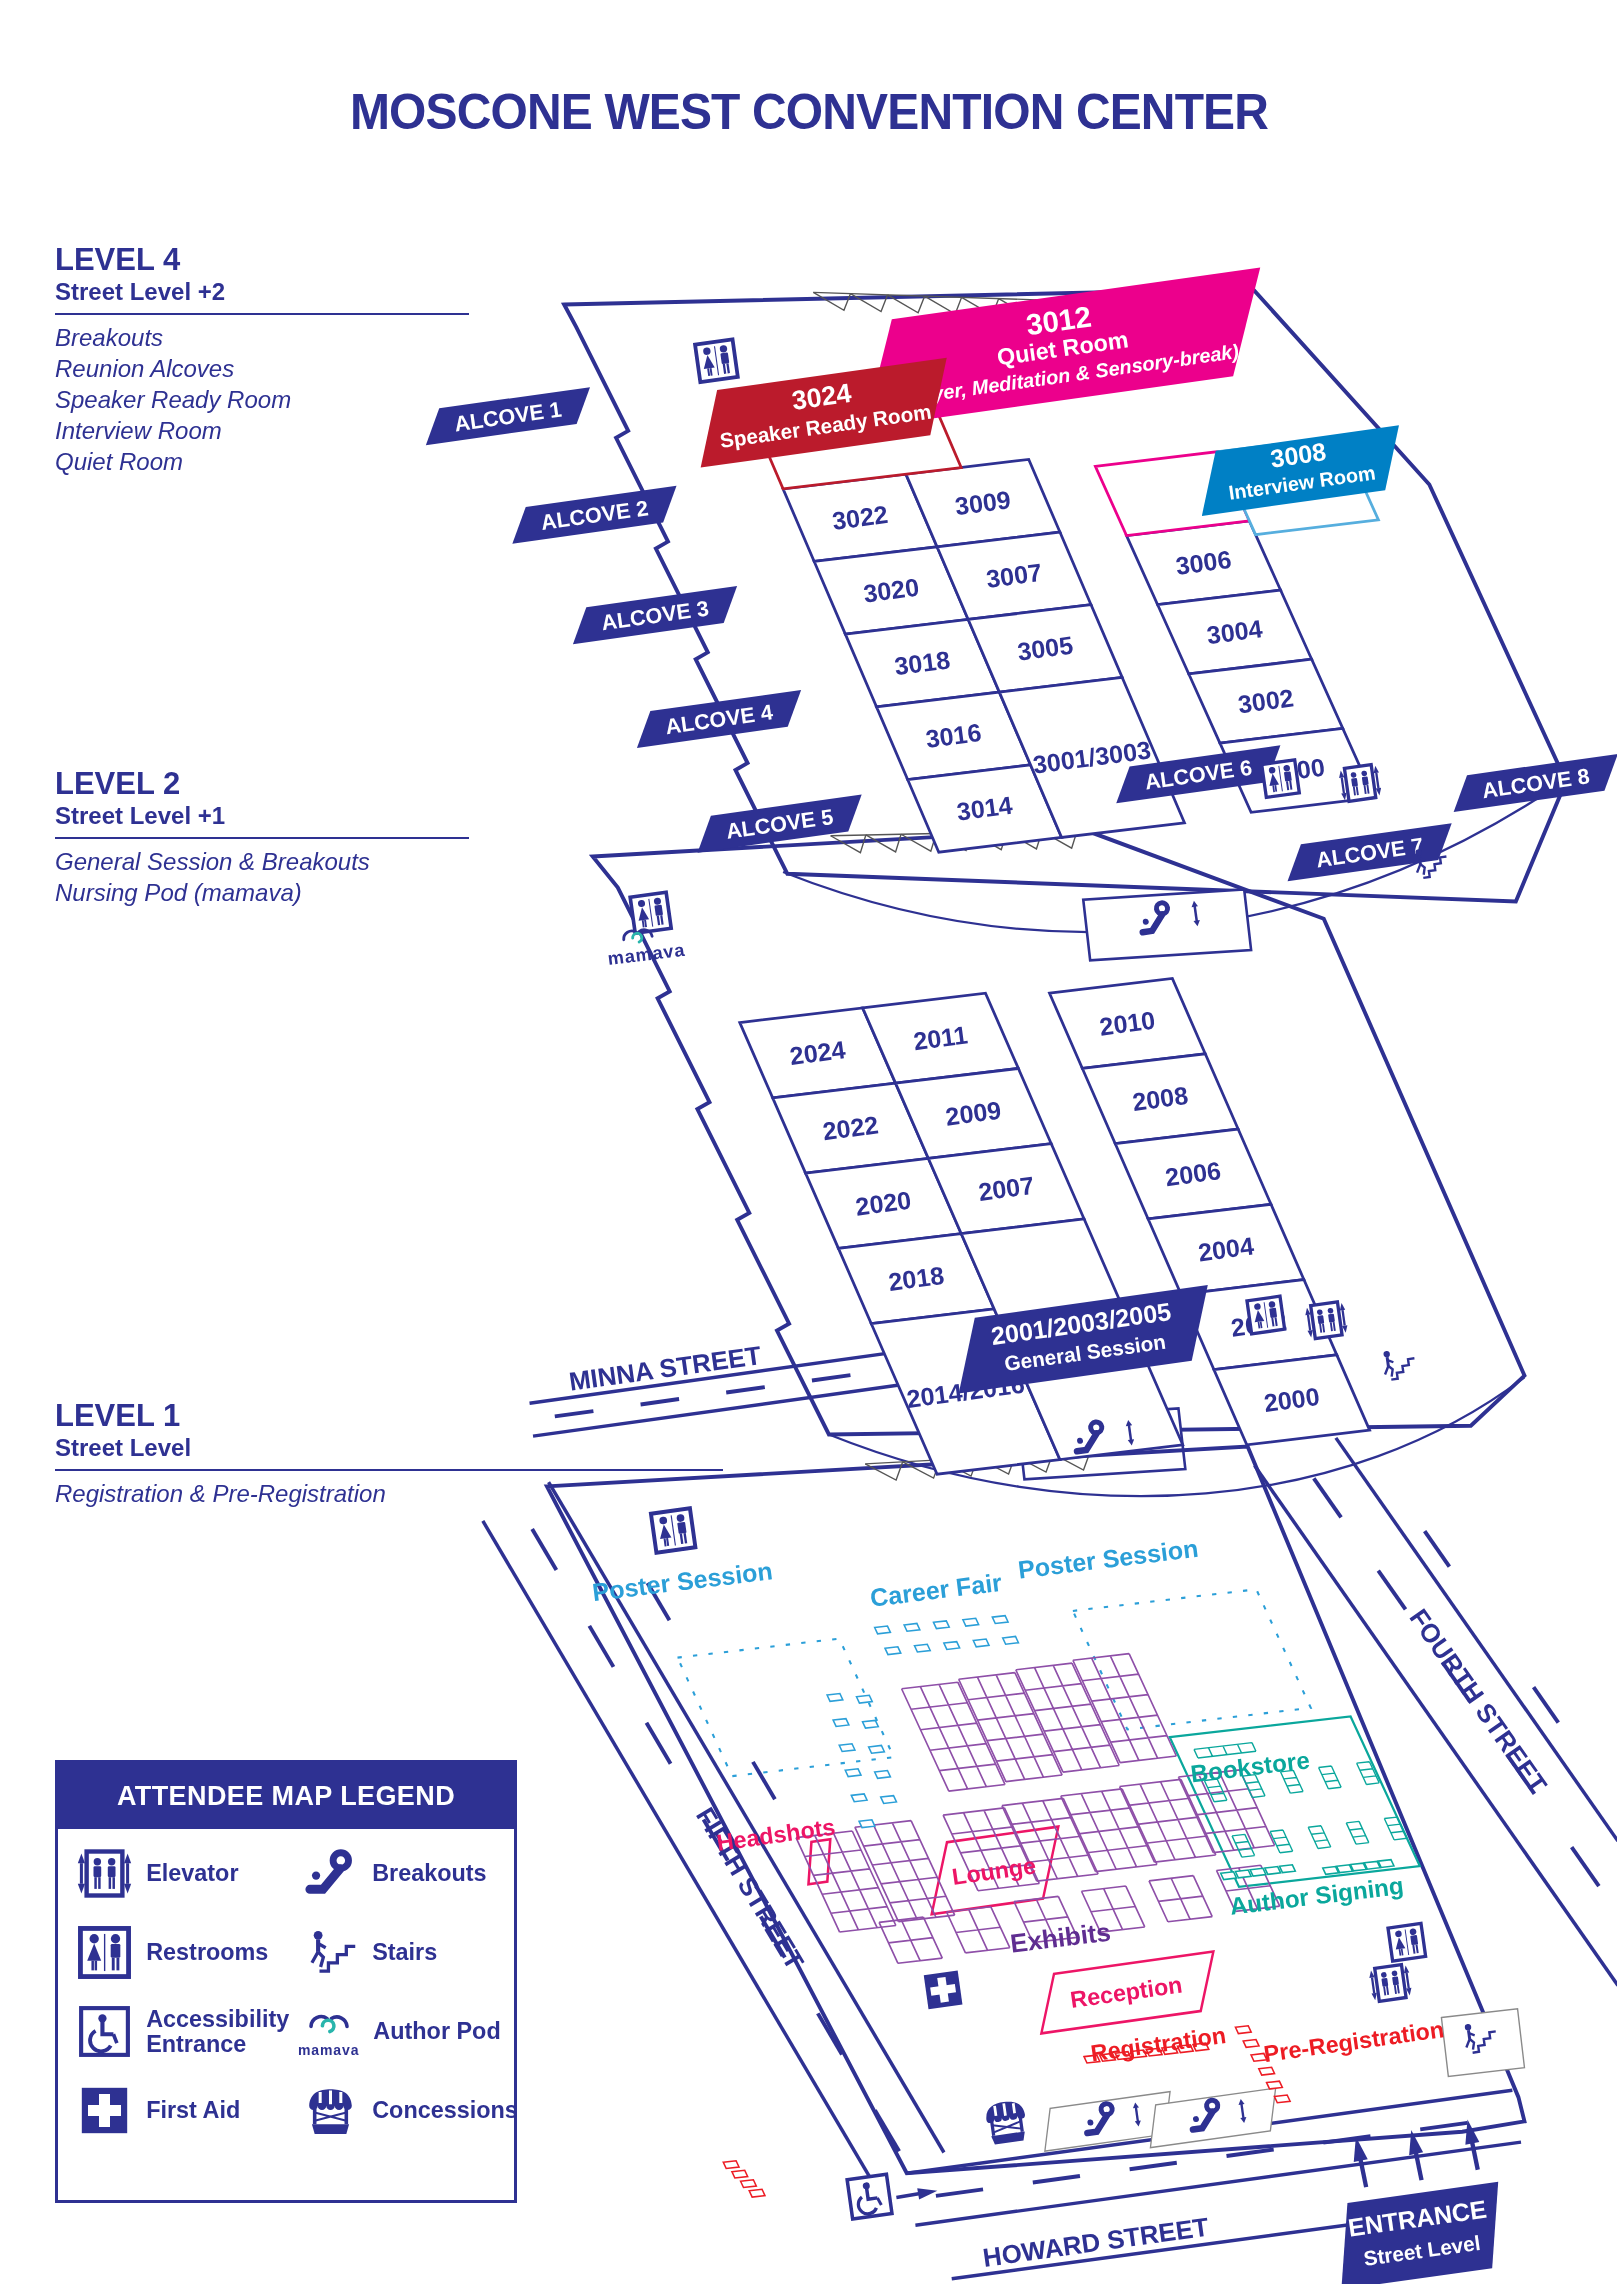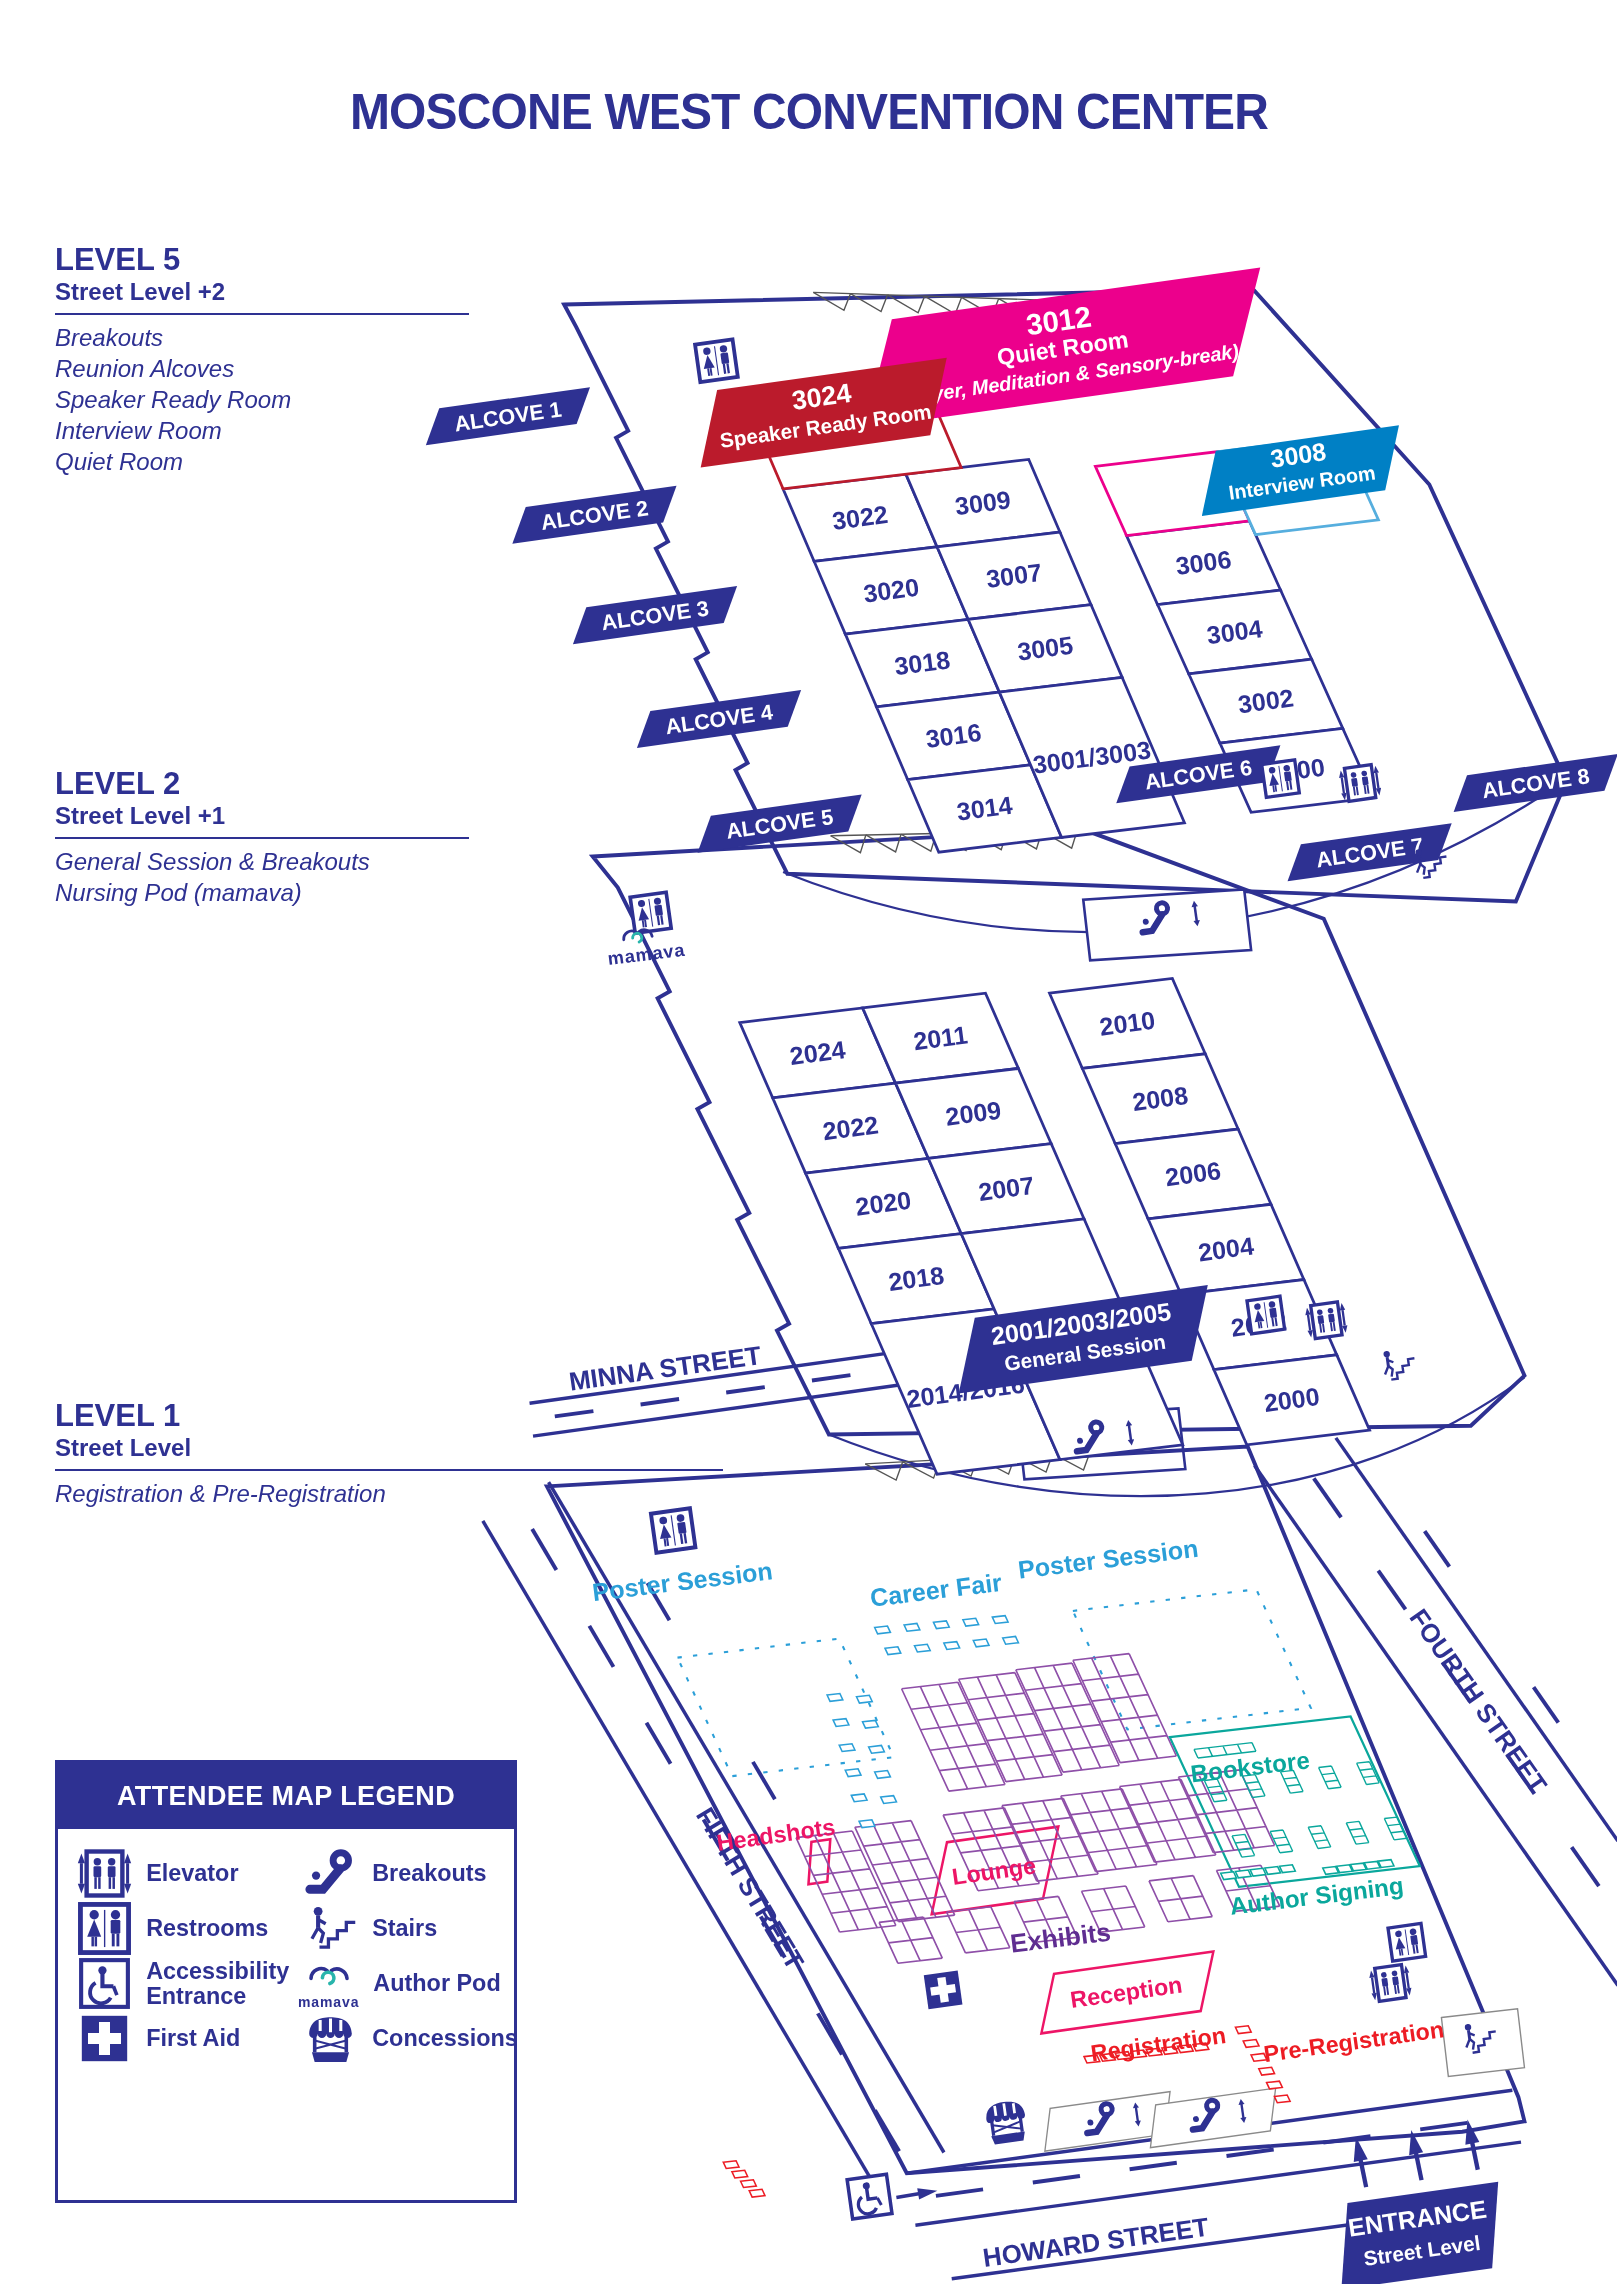--- a/index.html
+++ b/index.html
@@ -45,36 +45,36 @@
   .pink-box{fill:none;stroke:var(--pinka);stroke-width:3;}
   .gray-bay{fill:#fff;stroke:#8a8a8a;stroke-width:1.6;}
   .white-bay{fill:#fff;stroke:var(--navy);stroke-width:3;}
   
   #legend{position:absolute;left:55px;top:1760px;width:462px;height:443px;
      border:3px solid var(--navy);background:#fff;box-sizing:border-box;}
   .legend-header{height:66px;background:var(--navy);color:#fff;display:flex;
      align-items:center;justify-content:center;font-size:27px;font-weight:bold;
      letter-spacing:0.4px;}
   #legend-items{display:grid;grid-template-columns:1fr 1fr;padding:17.3px 5.2px 0 5.2px;
-     }
+     row-gap:24px;}
   .legend-item{display:flex;align-items:center;}
   .legend-item .ic{width:55px;height:55px;flex:none;margin-left:14px;color:var(--navy);}
   .legend-label{font-weight:bold;font-size:23.4px;color:var(--navy);line-height:1.08;
      margin-left:14px;max-width:151px;}
   .mamava-wrap{display:flex;flex-direction:column;align-items:center;flex:none;margin-left:8.7px;}
   .mamava-wrap .ic{width:48px;height:36px;margin-left:0;}
   .mamava-word{font-size:14px;font-weight:bold;color:var(--navy);letter-spacing:0.9px;}
 </style>
 </head>
 <body>
 
 <div id="page-title">MOSCONE WEST CONVENTION CENTER</div>
 
 <div class="level-head" id="lh3">
-  <h2>LEVEL 5</h2>
+  <h2>LEVEL 4</h2>
   <div class="sub">Street Level +2</div>
   <div class="rule"></div>
   <div>
       <div class="feature-line">Breakouts</div>
       <div class="feature-line">Reunion Alcoves</div>
       <div class="feature-line">Speaker Ready Room</div>
       <div class="feature-line">Interview Room</div>
       <div class="feature-line">Quiet Room</div>
     </div>
 </div>

